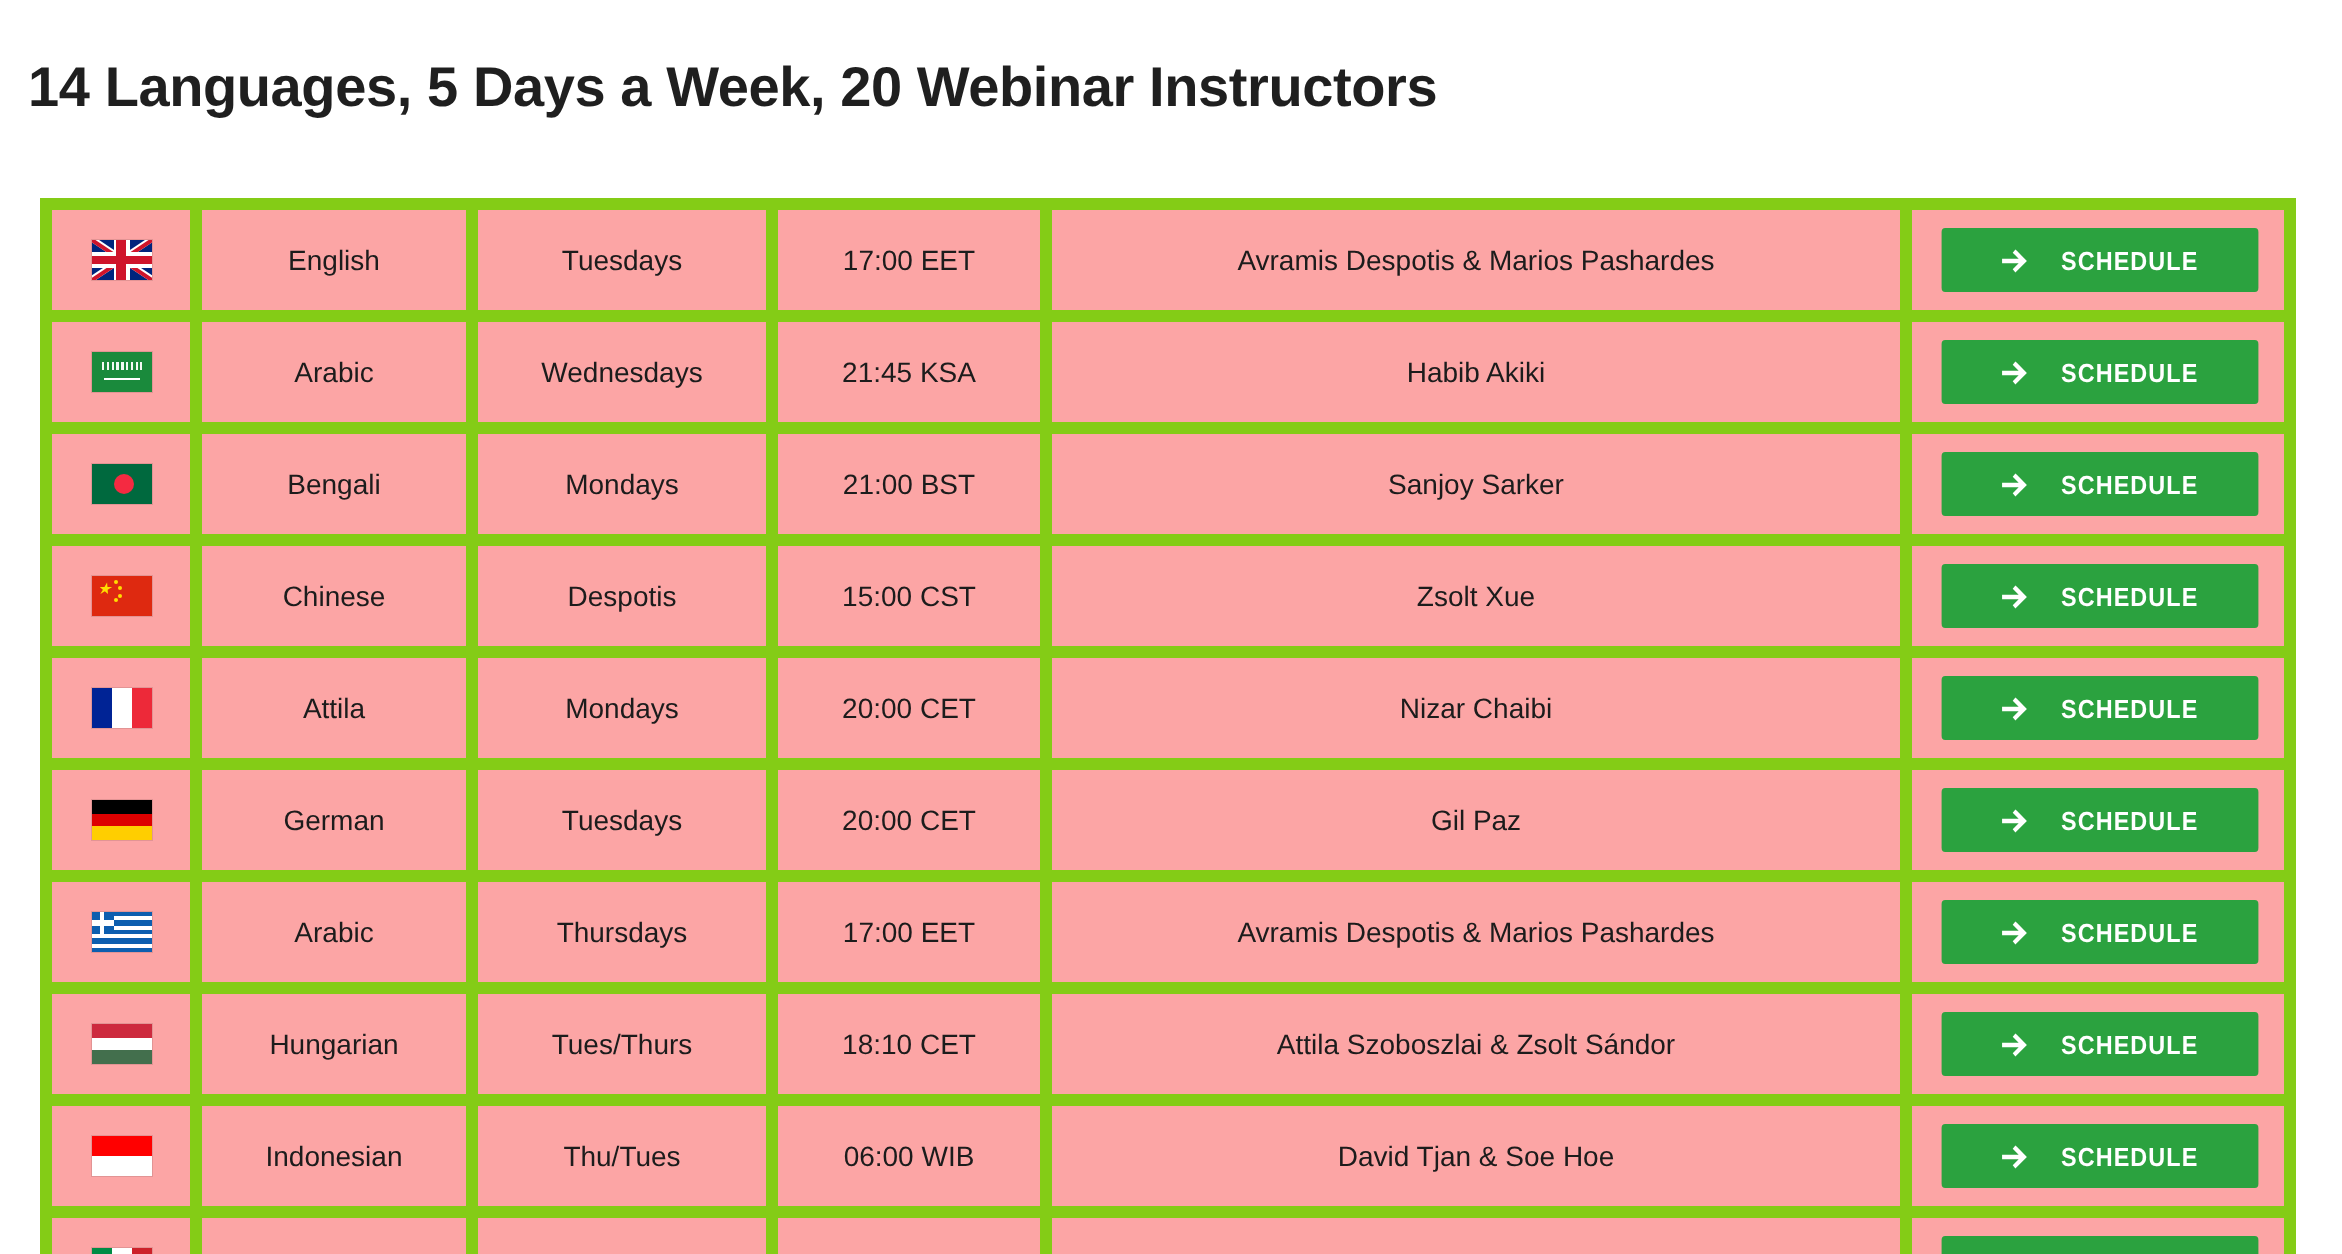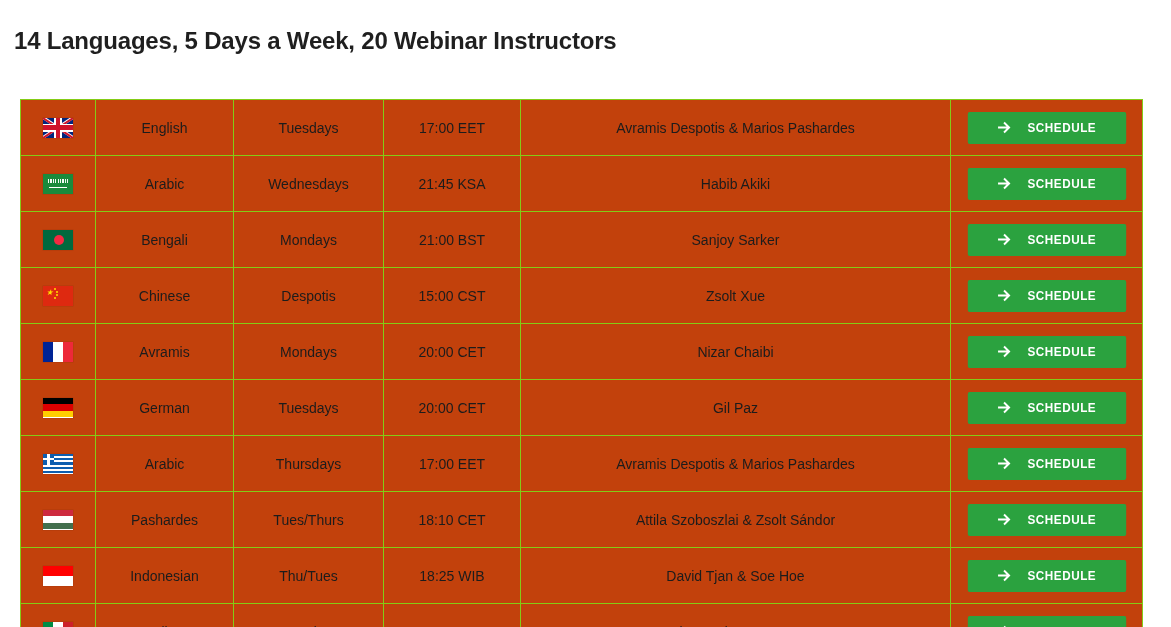--- a/index.html
+++ b/index.html
@@ -19,47 +19,47 @@
     width: 1171px;
     height: 627px;
     background: #ffffff;
   }
 
   
   .page-title {
     position: absolute;
     left: 14px;
     top: 7px;
-    font-size: 24px;
+    font-size: 28px;
     line-height: 36px;
     font-weight: bold;
     color: #1f1f1f;
     letter-spacing: -0.2px;
     white-space: nowrap;
   }
 
   
   .schedule-table {
     position: absolute;
     left: 20px;
     top: 99px;
     width: 1122px;
     border-collapse: collapse;
     table-layout: fixed;
     background: #ffffff;
   }
   .schedule-table td {
-    border: 1px solid #84cc16;
+    border: 6px solid #84cc16;
     height: 56px;
     padding: 0 6px;
     vertical-align: middle;
     text-align: center;
     font-size: 14px;
     color: #1c1c1c;
-    background: #c2410c;
+    background: #fca5a5;
   }
 
   .col-flag  { width: 75px; }
   .col-lang  { width: 138px; }
   .col-day   { width: 150px; }
   .col-time  { width: 137px; }
   .col-inst  { width: 430px; }
   .col-btn   { width: 192px; }
 
   .cell-flag { padding: 0; }
@@ -276,21 +276,21 @@
                 <svg viewBox="0 0 20 20" width="17" height="17" aria-hidden="true">
                   <path d="M2 10 H14 M9.5 5 L15 10 L9.5 15" fill="none" stroke="#ffffff" stroke-width="2.6" stroke-linecap="square" stroke-linejoin="miter"></path>
                 </svg>
               </span>
               <span class="btn-label">SCHEDULE</span>
             </button>
           </td>
         </tr>
         <tr class="schedule-row">
           <td class="cell-flag"><span class="flag flag-fr"><i class="b1"></i><i class="b2"></i><i class="b3"></i></span></td>
-          <td><span>Avramis</span></td>
+          <td><span>Attila</span></td>
           <td><span>Mondays</span></td>
           <td><span>20:00 CET</span></td>
           <td><span>Nizar Chaibi</span></td>
           <td class="cell-btn">
             <button class="schedule-btn">
               <span class="arrow-icon">
                 <svg viewBox="0 0 20 20" width="17" height="17" aria-hidden="true">
                   <path d="M2 10 H14 M9.5 5 L15 10 L9.5 15" fill="none" stroke="#ffffff" stroke-width="2.6" stroke-linecap="square" stroke-linejoin="miter"></path>
                 </svg>
               </span>
@@ -327,40 +327,40 @@
                 <svg viewBox="0 0 20 20" width="17" height="17" aria-hidden="true">
                   <path d="M2 10 H14 M9.5 5 L15 10 L9.5 15" fill="none" stroke="#ffffff" stroke-width="2.6" stroke-linecap="square" stroke-linejoin="miter"></path>
                 </svg>
               </span>
               <span class="btn-label">SCHEDULE</span>
             </button>
           </td>
         </tr>
         <tr class="schedule-row">
           <td class="cell-flag"><span class="flag flag-hu"><i class="b1"></i><i class="b2"></i><i class="b3"></i></span></td>
-          <td><span>Pashardes</span></td>
+          <td><span>Hungarian</span></td>
           <td><span>Tues/Thurs</span></td>
           <td><span>18:10 CET</span></td>
           <td><span>Attila Szoboszlai &amp; Zsolt Sándor</span></td>
           <td class="cell-btn">
             <button class="schedule-btn">
               <span class="arrow-icon">
                 <svg viewBox="0 0 20 20" width="17" height="17" aria-hidden="true">
                   <path d="M2 10 H14 M9.5 5 L15 10 L9.5 15" fill="none" stroke="#ffffff" stroke-width="2.6" stroke-linecap="square" stroke-linejoin="miter"></path>
                 </svg>
               </span>
               <span class="btn-label">SCHEDULE</span>
             </button>
           </td>
         </tr>
         <tr class="schedule-row">
           <td class="cell-flag"><span class="flag flag-id"><i class="b1"></i><i class="b2"></i></span></td>
           <td><span>Indonesian</span></td>
           <td><span>Thu/Tues</span></td>
-          <td><span>18:25 WIB</span></td>
+          <td><span>06:00 WIB</span></td>
           <td><span>David Tjan &amp; Soe Hoe</span></td>
           <td class="cell-btn">
             <button class="schedule-btn">
               <span class="arrow-icon">
                 <svg viewBox="0 0 20 20" width="17" height="17" aria-hidden="true">
                   <path d="M2 10 H14 M9.5 5 L15 10 L9.5 15" fill="none" stroke="#ffffff" stroke-width="2.6" stroke-linecap="square" stroke-linejoin="miter"></path>
                 </svg>
               </span>
               <span class="btn-label">SCHEDULE</span>
             </button>

